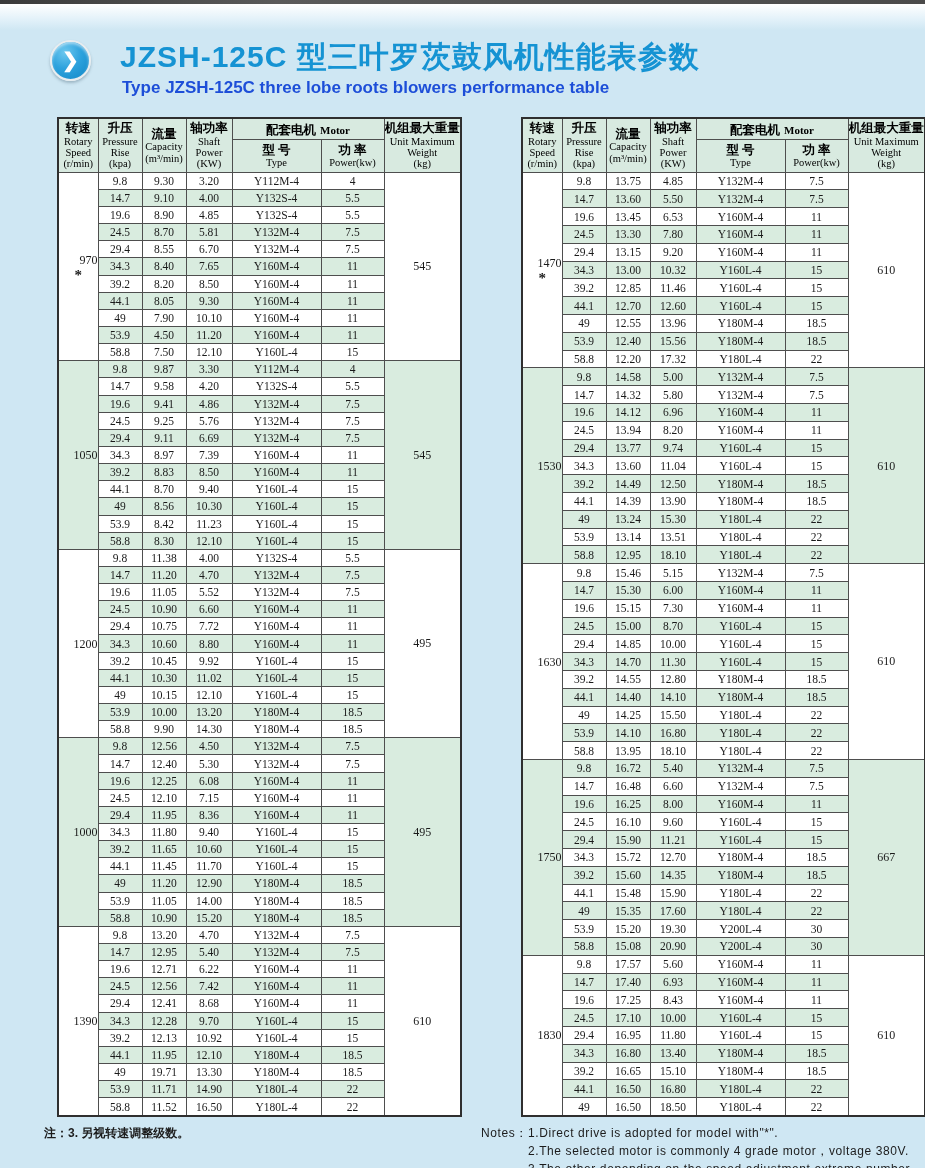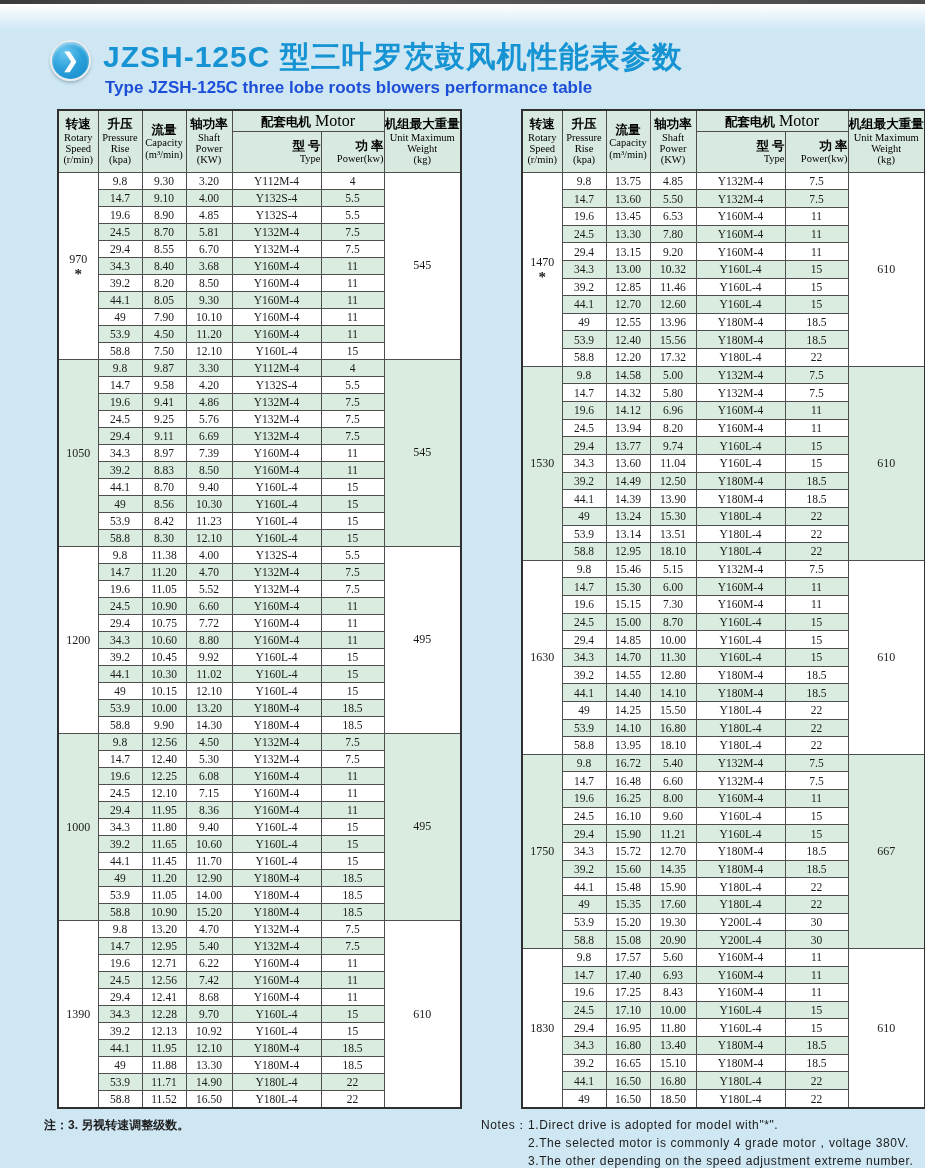--- a/index.html
+++ b/index.html
@@ -16,53 +16,53 @@
   .title-row { display:flex; align-items:flex-start; margin:10px 0 0 50px; }
   .icon-circle {
     width:41px; height:41px; border-radius:50%; flex:0 0 auto;
     background:radial-gradient(circle at 35% 28%, #6cc8ef 0%, #2da2dd 45%, #0f86c6 100%);
     border:2px solid #e9edef;
     box-shadow:0 2px 3px rgba(60,90,110,.35), inset 0 2px 3px rgba(255,255,255,.55);
     color:#fff; display:flex; align-items:center; justify-content:center;
     font:bold 20px "Liberation Sans", sans-serif;
   }
   .icon-circle .chev { transform:translateY(-1px); }
-  .title-text { margin-left:12px; }
+  .title-text { margin-left:29px; }
   .page-title {
     margin:0; color:#1593d3; letter-spacing:1px;
     font:bold 30px/1.15 "Liberation Sans", sans-serif;
   }
   .page-subtitle {
     margin:4px 0 0 2px; color:#1d4ed8;
     font:bold 17px/1.1 "Liberation Sans", sans-serif;
   }
 
   
-  .tables-row { display:flex; margin:12px 0 0 57px;gap:40px; }
+  .tables-row { display:flex; margin:20px 0 0 57px;gap:40px; }
   table.perf {
     border-collapse:collapse; table-layout:fixed;
     width:406px; height:1000px; background:#fff;
     border:2px solid #2f2f2f;
   }
   table.perf + table.perf { margin-left:19px; }
   .perf th, .perf td {
     border:1px solid #4e4e4e; text-align:center;
     padding:0; overflow:hidden;
   }
   .perf thead th { background:#d8eae0; }
   .perf thead tr.group-row th { height:21px; }
-  .perf thead tr.sub-row th { height:41px;text-align:right; }
+  .perf thead tr.sub-row th { height:33px; }
   .cn { font-weight:bold; font-size:12.5px; line-height:1.15; }
   .en { font-size:10.5px; line-height:1.08; white-space:pre-line; font-weight:normal; }
-  .en-inline { font-size:16px; font-weight:normal; }
+  .en-inline { font-size:11px; font-weight:bold; }
   .perf td { font-size:11.5px; line-height:1.05; color:#1a1a1a; }
   .perf tr.tint td { background:#d9ecdf; }
   .perf td.speed-cell, .perf td.weight-cell { background:#fff; font-size:12px; }
   .speed-cell .star { font-size:15px; line-height:.9; font-weight:bold; }
-  .speed-cell .num { line-height:1.5; }
+  .speed-cell .num { line-height:1.5;text-align:right; }
 
   
   .notes-row { display:flex; margin:7px 0 0 44px; }
   .note { display:flex; align-items:flex-start; }
   .note-left { width:433px; font:bold 12px/1.5 "Liberation Sans", sans-serif; color:#1c1c1c; }
   .note-right { font:12px/1.5 "Liberation Sans", sans-serif; letter-spacing:.6px; color:#1c1c1c; margin-left:4px; }
   .note-label { white-space:nowrap; }
   .note-lines div { white-space:nowrap; }
 </style>
 </head>
@@ -175,21 +175,21 @@
         <tr>
           <td>29.4</td>
           <td>8.55</td>
           <td>6.70</td>
           <td>Y132M-4</td>
           <td>7.5</td>
         </tr>
         <tr class="tint">
           <td>34.3</td>
           <td>8.40</td>
-          <td>3.68</td>
+          <td>7.65</td>
           <td>Y160M-4</td>
           <td>11</td>
         </tr>
         <tr>
           <td>39.2</td>
           <td>8.20</td>
           <td>8.50</td>
           <td>Y160M-4</td>
           <td>11</td>
         </tr>
@@ -519,21 +519,21 @@
         </tr>
         <tr class="tint">
           <td>44.1</td>
           <td>11.95</td>
           <td>12.10</td>
           <td>Y180M-4</td>
           <td>18.5</td>
         </tr>
         <tr>
           <td>49</td>
-          <td>11.88</td>
+          <td>19.71</td>
           <td>13.30</td>
           <td>Y180M-4</td>
           <td>18.5</td>
         </tr>
         <tr class="tint">
           <td>53.9</td>
           <td>11.71</td>
           <td>14.90</td>
           <td>Y180L-4</td>
           <td>22</td>

